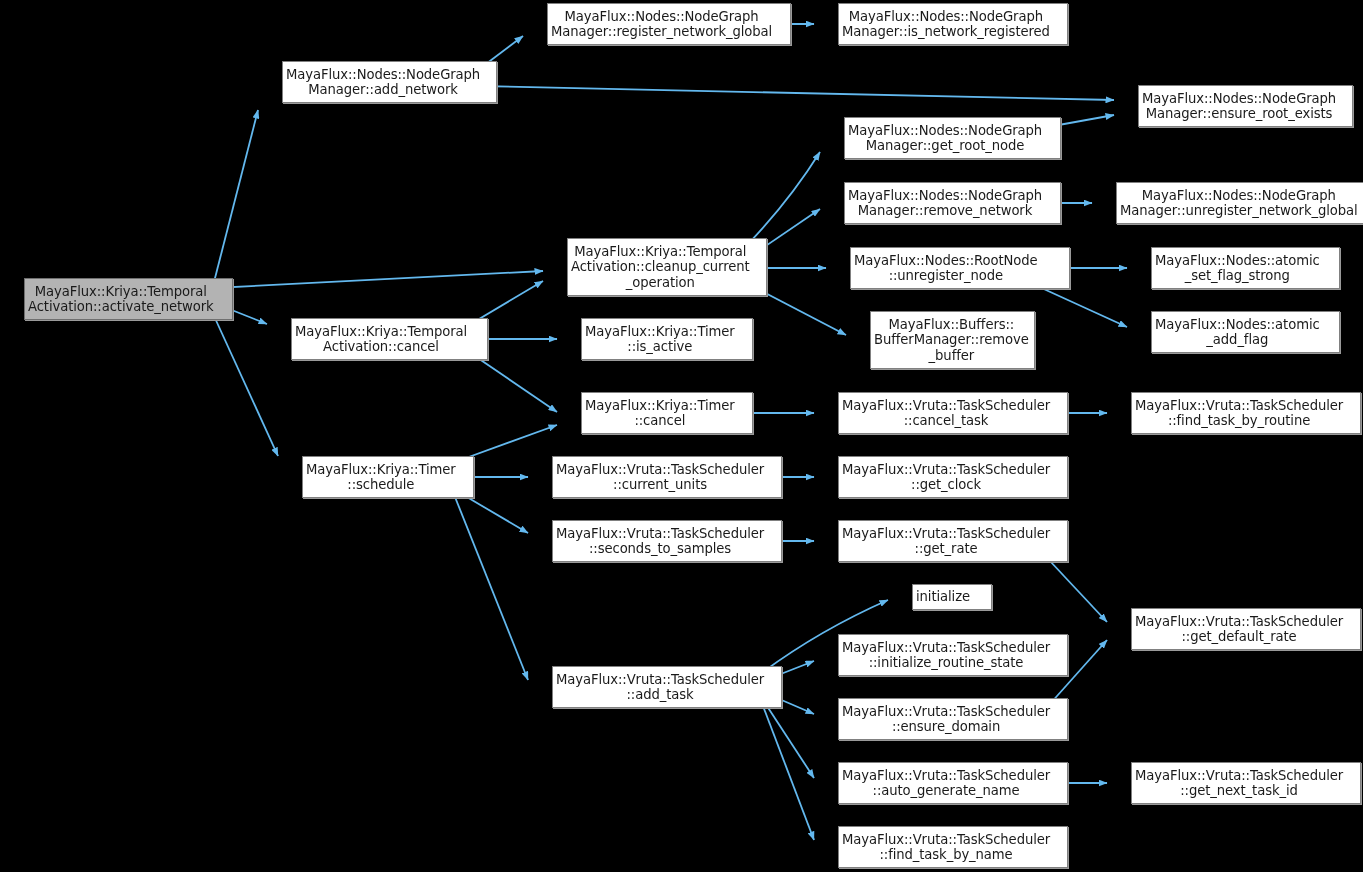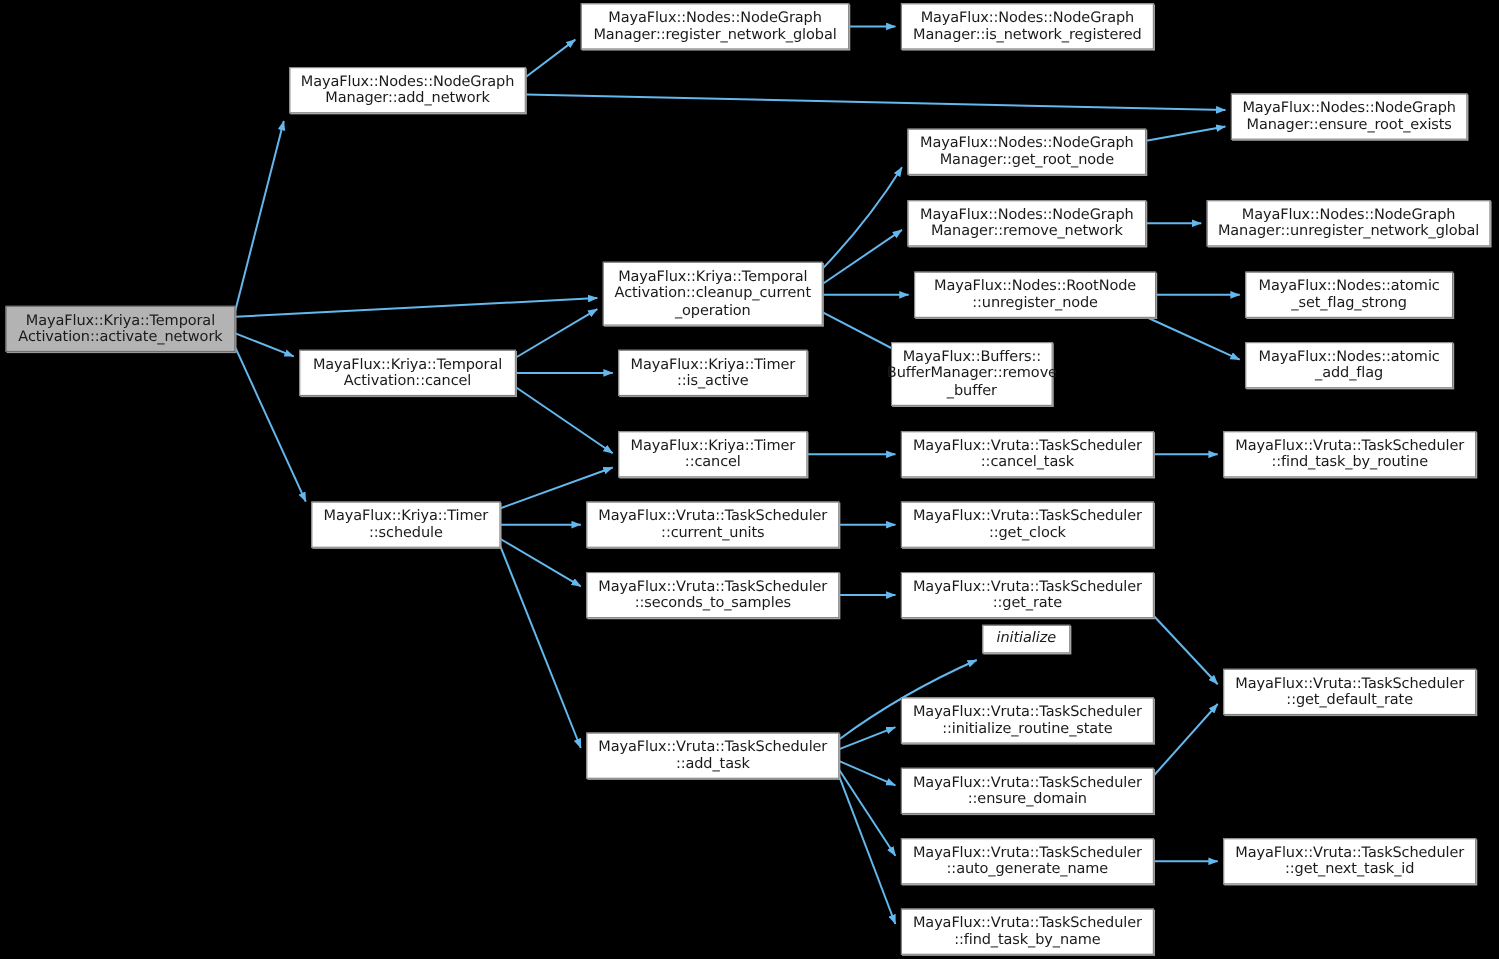--- a/index.html
+++ b/index.html
@@ -24,29 +24,29 @@
     pointer-events: none;
   }
   .node {
     position: absolute;
     box-sizing: border-box;
     background: #ffffff;
     border: 1px solid #808080;
     box-shadow: 1px 1px 0 0 #9a9a9a;
     display: flex;
     align-items: center;
-    justify-content: center;
     text-align: center;
     color: #1a1a1a;
     font-size: 13.2px;
     line-height: 15.5px;
     letter-spacing: -0.1px;
     white-space: pre-line;
     padding: 1px 3px;
     z-index: 2;
+    margin-left: 19px;
   }
   .node.root {
     background: #b3b3b3;
     border: 1px solid #6f6f6f;
   }
   .node-label {
     display: block;
     white-space: pre-line;
   }
 </style>
@@ -116,21 +116,21 @@
 Activation::cleanup_current
 _operation</span></div>
       <div class="node" style="left: 831px; top: 247px; width: 220px; height: 42px;"><span class="node-label">MayaFlux::Nodes::RootNode
 ::unregister_node</span></div>
       <div class="node" style="left: 1132px; top: 247px; width: 189px; height: 42px;"><span class="node-label">MayaFlux::Nodes::atomic
 _set_flag_strong</span></div>
       <div class="node root" style="left: 5px; top: 278px; width: 209px; height: 42px;"><span class="node-label">MayaFlux::Kriya::Temporal
 Activation::activate_network</span></div>
       <div class="node" style="left: 1132px; top: 311px; width: 189px; height: 42px;"><span class="node-label">MayaFlux::Nodes::atomic
 _add_flag</span></div>
-      <div class="node" style="left: 810px; top: 311px; width: 147px; height: 58px;"><span class="node-label">MayaFlux::Buffers::
+      <div class="node" style="left: 851px; top: 311px; width: 165px; height: 58px;"><span class="node-label">MayaFlux::Buffers::
 BufferManager::remove
 _buffer</span></div>
       <div class="node" style="left: 272px; top: 318px; width: 197px; height: 42px;"><span class="node-label">MayaFlux::Kriya::Temporal
 Activation::cancel</span></div>
       <div class="node" style="left: 562px; top: 318px; width: 172px; height: 42px;"><span class="node-label">MayaFlux::Kriya::Timer
 ::is_active</span></div>
       <div class="node" style="left: 562px; top: 392px; width: 172px; height: 42px;"><span class="node-label">MayaFlux::Kriya::Timer
 ::cancel</span></div>
       <div class="node" style="left: 819px; top: 392px; width: 230px; height: 42px;"><span class="node-label">MayaFlux::Vruta::TaskScheduler
 ::cancel_task</span></div>
@@ -139,21 +139,21 @@
       <div class="node" style="left: 283px; top: 456px; width: 172px; height: 42px;"><span class="node-label">MayaFlux::Kriya::Timer
 ::schedule</span></div>
       <div class="node" style="left: 533px; top: 456px; width: 230px; height: 42px;"><span class="node-label">MayaFlux::Vruta::TaskScheduler
 ::current_units</span></div>
       <div class="node" style="left: 819px; top: 456px; width: 230px; height: 42px;"><span class="node-label">MayaFlux::Vruta::TaskScheduler
 ::get_clock</span></div>
       <div class="node" style="left: 533px; top: 520px; width: 230px; height: 42px;"><span class="node-label">MayaFlux::Vruta::TaskScheduler
 ::seconds_to_samples</span></div>
       <div class="node" style="left: 819px; top: 520px; width: 230px; height: 42px;"><span class="node-label">MayaFlux::Vruta::TaskScheduler
 ::get_rate</span></div>
-      <div class="node" style="left: 893px; top: 568px; width: 80px; height: 26px; font-style: italic;"><span class="node-label">initialize</span></div>
+      <div class="node" style="left: 893px; top: 584px; width: 80px; height: 26px;"><span class="node-label">initialize</span></div>
       <div class="node" style="left: 1112px; top: 608px; width: 230px; height: 42px;"><span class="node-label">MayaFlux::Vruta::TaskScheduler
 ::get_default_rate</span></div>
       <div class="node" style="left: 819px; top: 634px; width: 230px; height: 42px;"><span class="node-label">MayaFlux::Vruta::TaskScheduler
 ::initialize_routine_state</span></div>
       <div class="node" style="left: 533px; top: 666px; width: 230px; height: 42px;"><span class="node-label">MayaFlux::Vruta::TaskScheduler
 ::add_task</span></div>
       <div class="node" style="left: 819px; top: 698px; width: 230px; height: 42px;"><span class="node-label">MayaFlux::Vruta::TaskScheduler
 ::ensure_domain</span></div>
       <div class="node" style="left: 819px; top: 762px; width: 230px; height: 42px;"><span class="node-label">MayaFlux::Vruta::TaskScheduler
 ::auto_generate_name</span></div>

